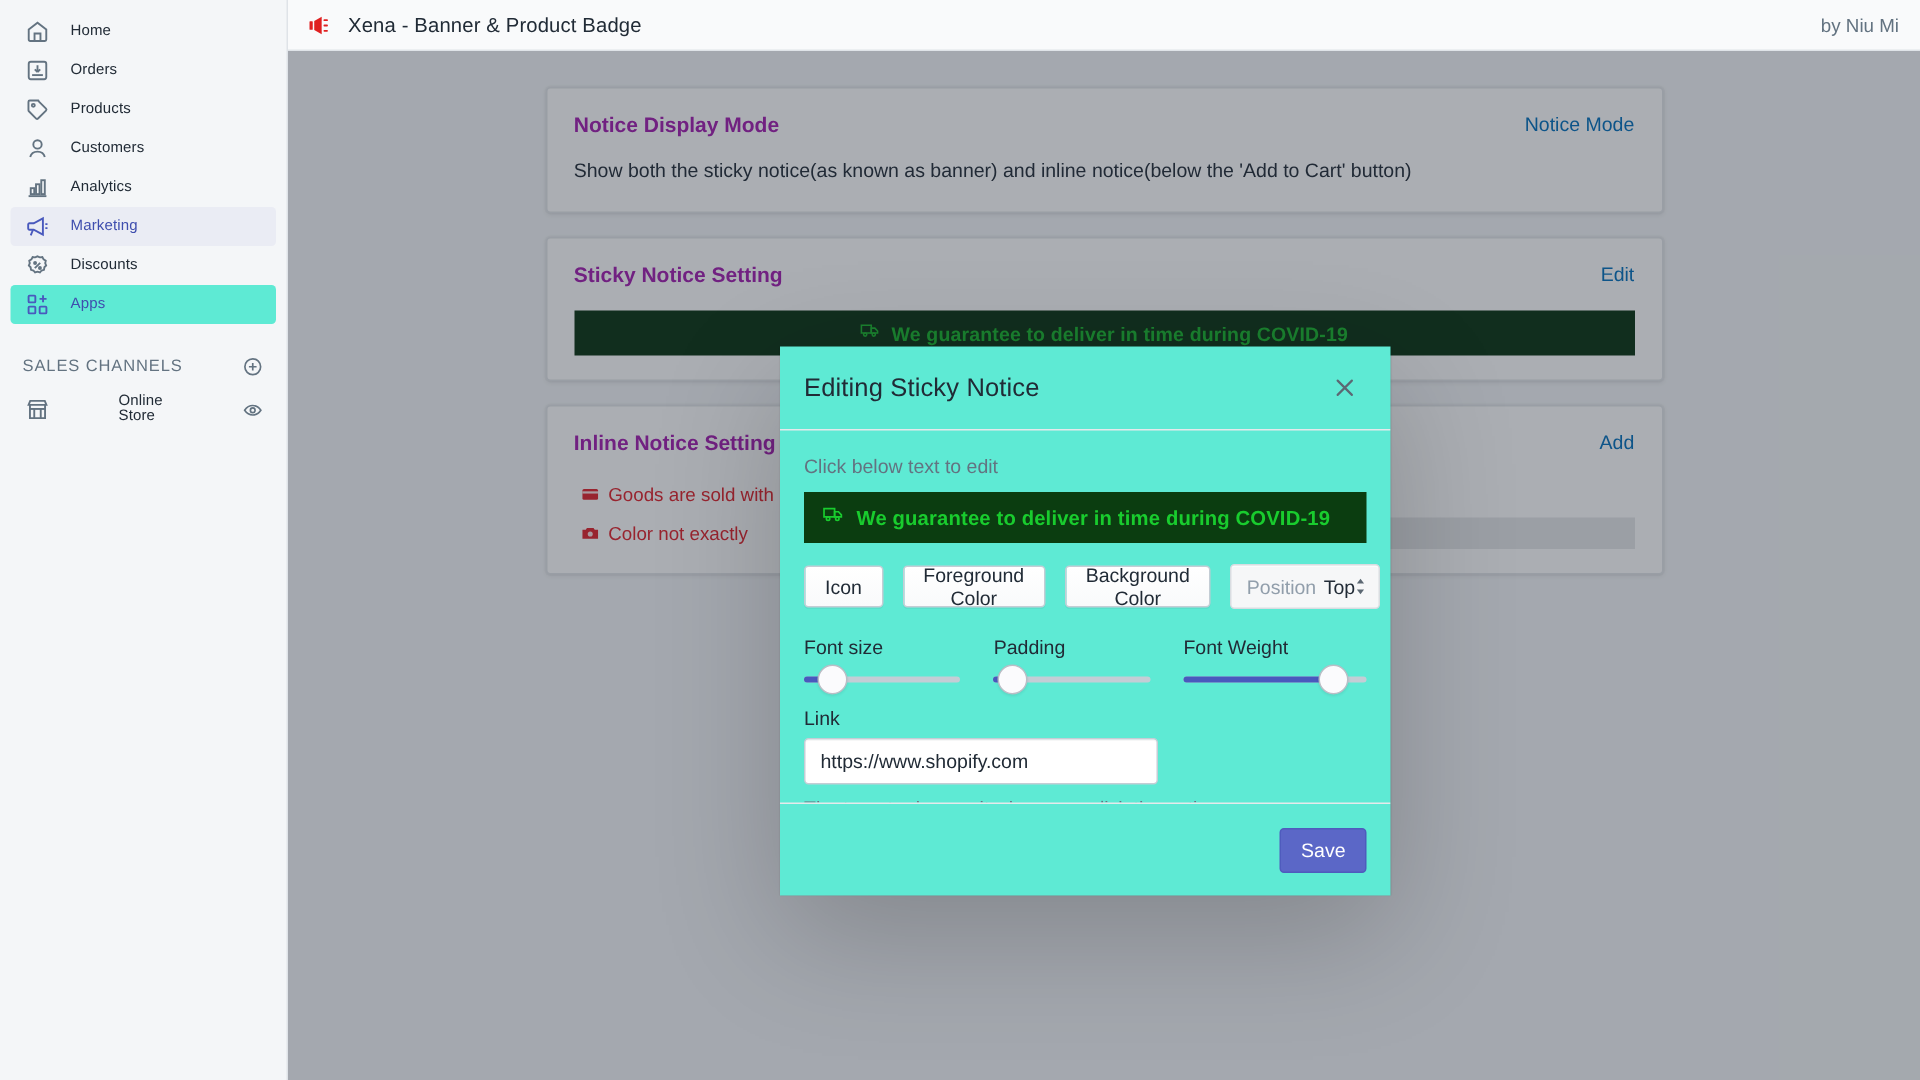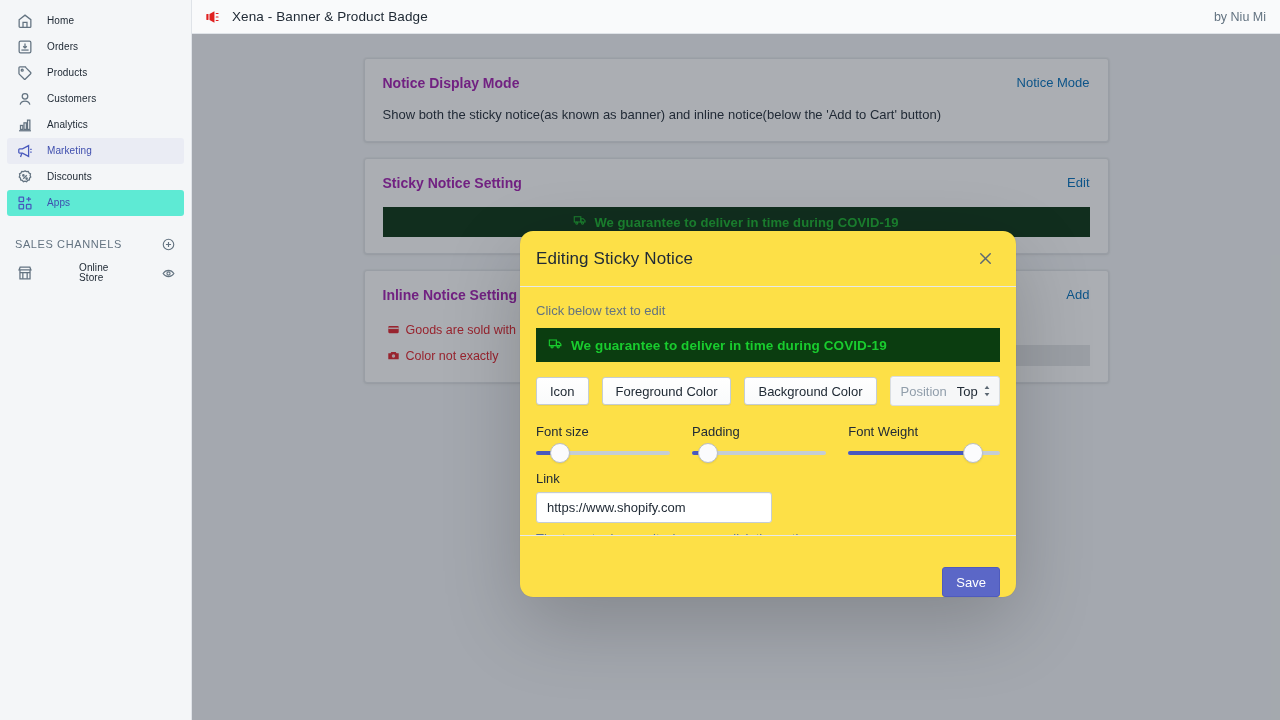--- a/index.html
+++ b/index.html
@@ -122,23 +122,23 @@
 
   
   .overlay {
     position: absolute; left: 192px; top: 34px;
     width: 1088px; height: 686px;
     background: rgba(33,43,54,.38);
     z-index: 20;
   }
   .modal {
     position: absolute; left: 520px; top: 231px;
-    width: 496px; height: 366px;
-    background: #fde047;
-    border-radius: 13px;
+    width: 407px; height: 366px;
+    background: #5eead4;
+    border-radius: 0;
     box-shadow: 0 26px 80px rgba(0,0,0,.2), 0 0 1px rgba(0,0,0,.2);
     z-index: 30;
     display: flex; flex-direction: column;
     overflow: hidden;
   }
   .modal-head {
     height: 56px; flex: 0 0 56px;
     display: flex; align-items: center;
     padding: 0 20px 0 16px;
     border-bottom: 1px solid #e6e9eb;
@@ -214,21 +214,21 @@
     font-family: "Liberation Sans", sans-serif;
     font-size: 13px; color: #212b36;
     padding: 0 10px;
     box-shadow: inset 0 1px 0 rgba(102,113,123,.06);
   }
   .field-help { font-size: 13px; color: #637381; margin-top: 8px; }
 
   .modal-foot {
     height: 62px; flex: 0 0 62px;
     border-top: 1px solid #e6e9eb;
-    display: flex; align-items: flex-end; justify-content: flex-end;
+    display: flex; align-items: center; justify-content: flex-end;
     padding: 0 16px;
   }
   .save-btn {
     height: 30px; min-width: 52px;
     background: #5b67c7;
     border: 1px solid #4f5bbd;
     border-radius: 3px;
     color: #ffffff; font-size: 13px;
     display: flex; align-items: center; justify-content: center;
     padding: 0 13px; cursor: pointer;

